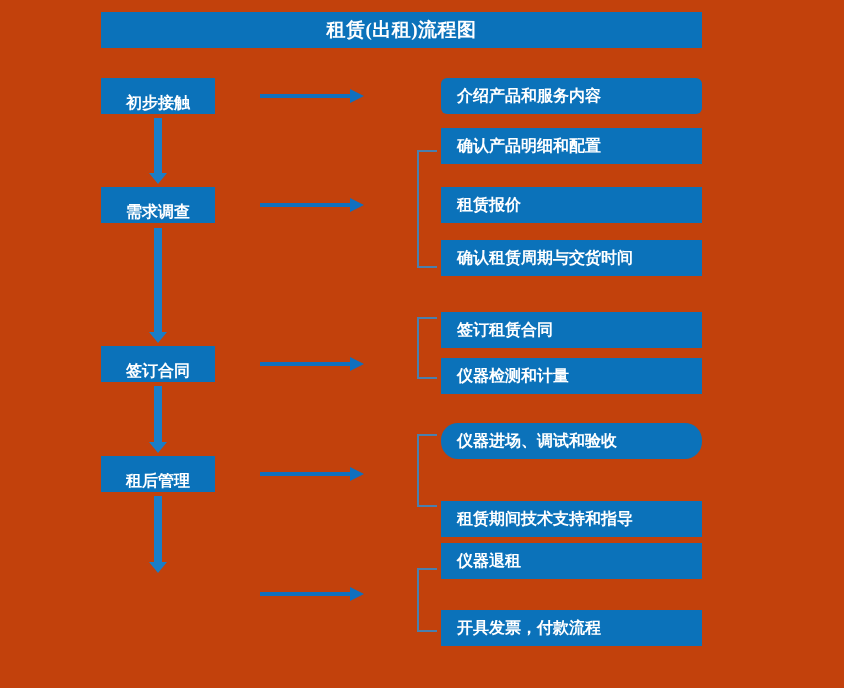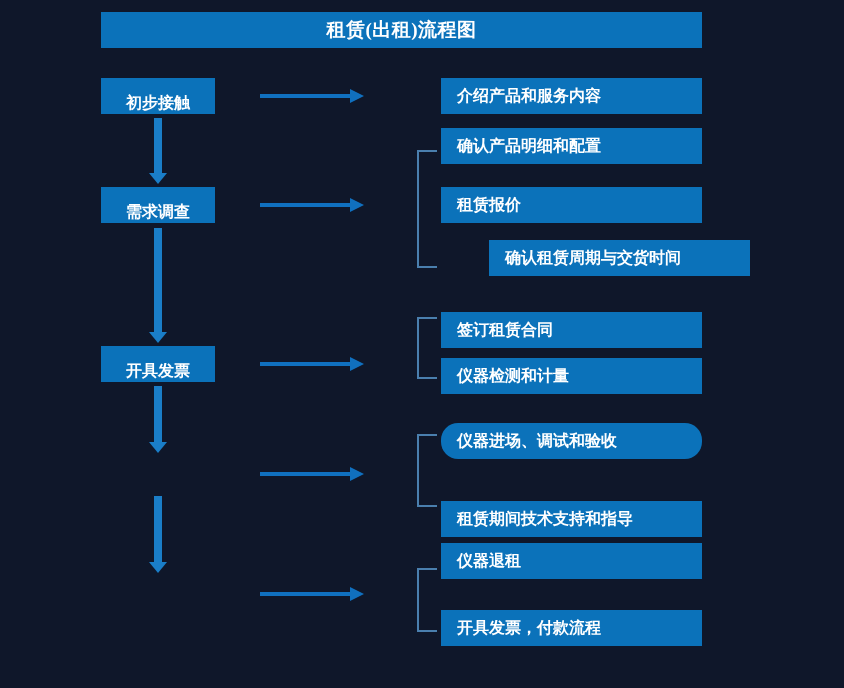--- a/index.html
+++ b/index.html
@@ -8,21 +8,21 @@
     padding: 0;
     background: #ffffff;
   }
   body {
     font-family: "Liberation Serif", "DejaVu Serif", serif;
   }
   #canvas {
     position: relative;
     width: 844px;
     height: 688px;
-    background: #0f172a;
+    background: #c2410c;
     overflow: hidden;
   }
 
   
   .title-bar {
     position: absolute;
     left: 101px;
     top: 12px;
     width: 601px;
     height: 36px;
@@ -144,21 +144,24 @@
     <span class="title-text">租赁(出租)流程图</span>
   </div>
 
   <div class="stage-box" style="top:78px;">
     <span class="stage-label">初步接触</span>
   </div>
   <div class="stage-box" style="top:187px;">
     <span class="stage-label">需求调查</span>
   </div>
   <div class="stage-box" style="top:346px;">
-    <span class="stage-label">开具发票</span>
+    <span class="stage-label">签订合同</span>
+  </div>
+  <div class="stage-box" style="top:456px;">
+    <span class="stage-label">租后管理</span>
   </div>
 
   <div class="v-arrow" style="top:118px; height:66px;">
     <div class="shaft" style="height:55px;"></div>
     <div class="head" style="top:55px;"></div>
   </div>
   <div class="v-arrow" style="top:228px; height:115px;">
     <div class="shaft" style="height:104px;"></div>
     <div class="head" style="top:104px;"></div>
   </div>
@@ -190,30 +193,30 @@
   <div class="h-arrow" style="top:587px;">
     <div class="shaft"></div>
       <div class="head"></div>
   </div>
 
   <div class="bracket" style="top:150px; height:118px;"></div>
   <div class="bracket" style="top:317px; height:62px;"></div>
   <div class="bracket" style="top:434px; height:73px;"></div>
   <div class="bracket" style="top:568px; height:64px;"></div>
 
-  <div class="detail-box" style="top:78px;">
+  <div class="detail-box" style="top:78px;border-radius:6px;">
     <span class="detail-label">介绍产品和服务内容</span>
   </div>
   <div class="detail-box" style="top:128px;">
     <span class="detail-label">确认产品明细和配置</span>
   </div>
   <div class="detail-box" style="top:187px;">
     <span class="detail-label">租赁报价</span>
   </div>
-  <div class="detail-box" style="top:240px;margin-left:48px;">
+  <div class="detail-box" style="top:240px;">
     <span class="detail-label">确认租赁周期与交货时间</span>
   </div>
   <div class="detail-box" style="top:312px;">
     <span class="detail-label">签订租赁合同</span>
   </div>
   <div class="detail-box" style="top:358px;">
     <span class="detail-label">仪器检测和计量</span>
   </div>
   <div class="detail-box" style="top:423px;border-radius:17px;">
     <span class="detail-label">仪器进场、调试和验收</span>

